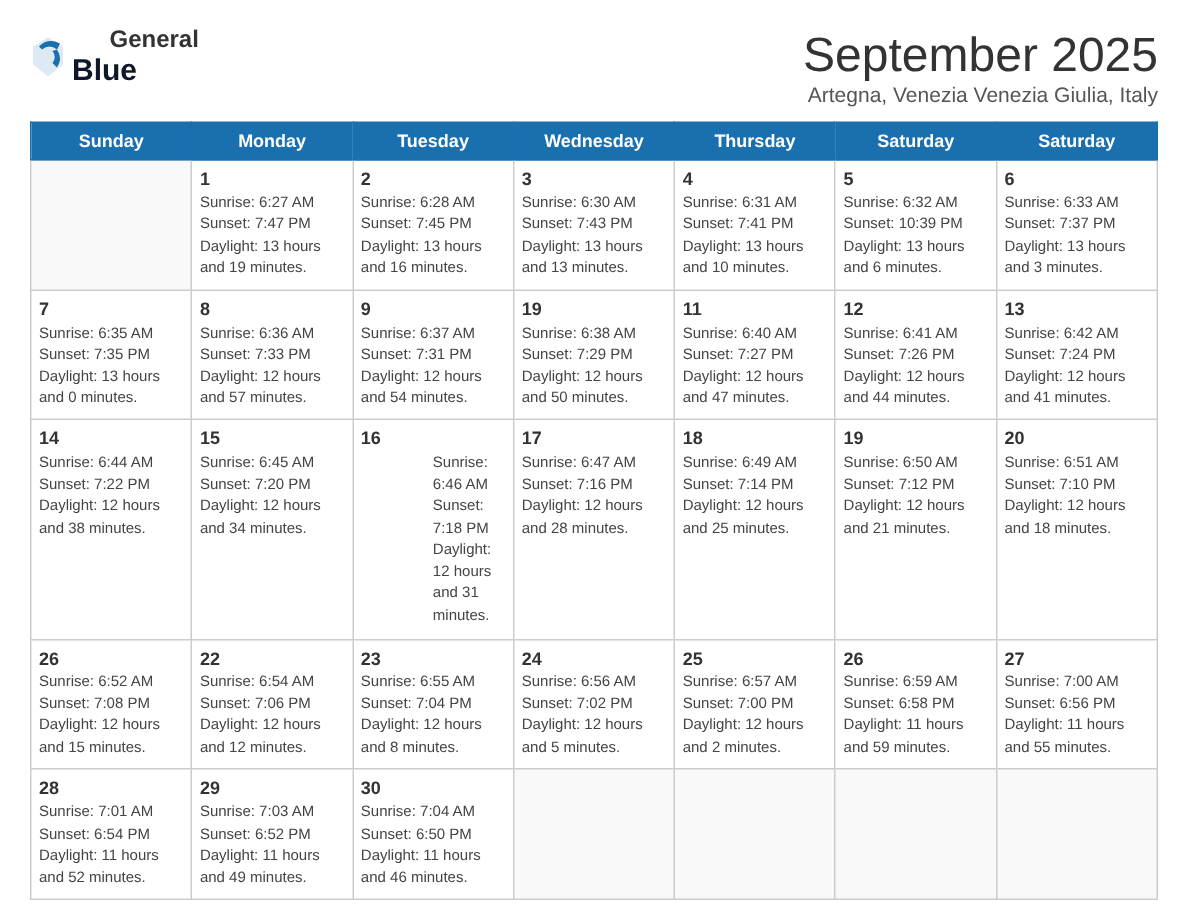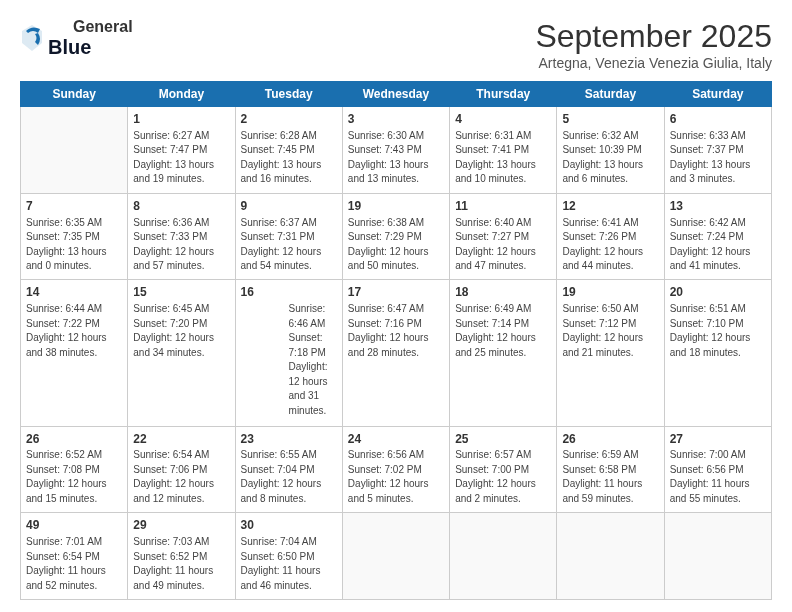--- a/index.html
+++ b/index.html
@@ -335,21 +335,21 @@
           <td>
             <span class="day-num">27</span>
             <div class="day-info" style="white-space: pre-line;">Sunrise: 7:00 AM
 Sunset: 6:56 PM
 Daylight: 11 hours
 and 55 minutes.</div>
           </td>
         </tr>
         <tr>
           <td>
-            <span class="day-num">49</span>
+            <span class="day-num">28</span>
             <div class="day-info" style="white-space: pre-line;">Sunrise: 7:01 AM
 Sunset: 6:54 PM
 Daylight: 11 hours
 and 52 minutes.</div>
           </td>
           <td>
             <span class="day-num">29</span>
             <div class="day-info" style="white-space: pre-line;">Sunrise: 7:03 AM
 Sunset: 6:52 PM
 Daylight: 11 hours

